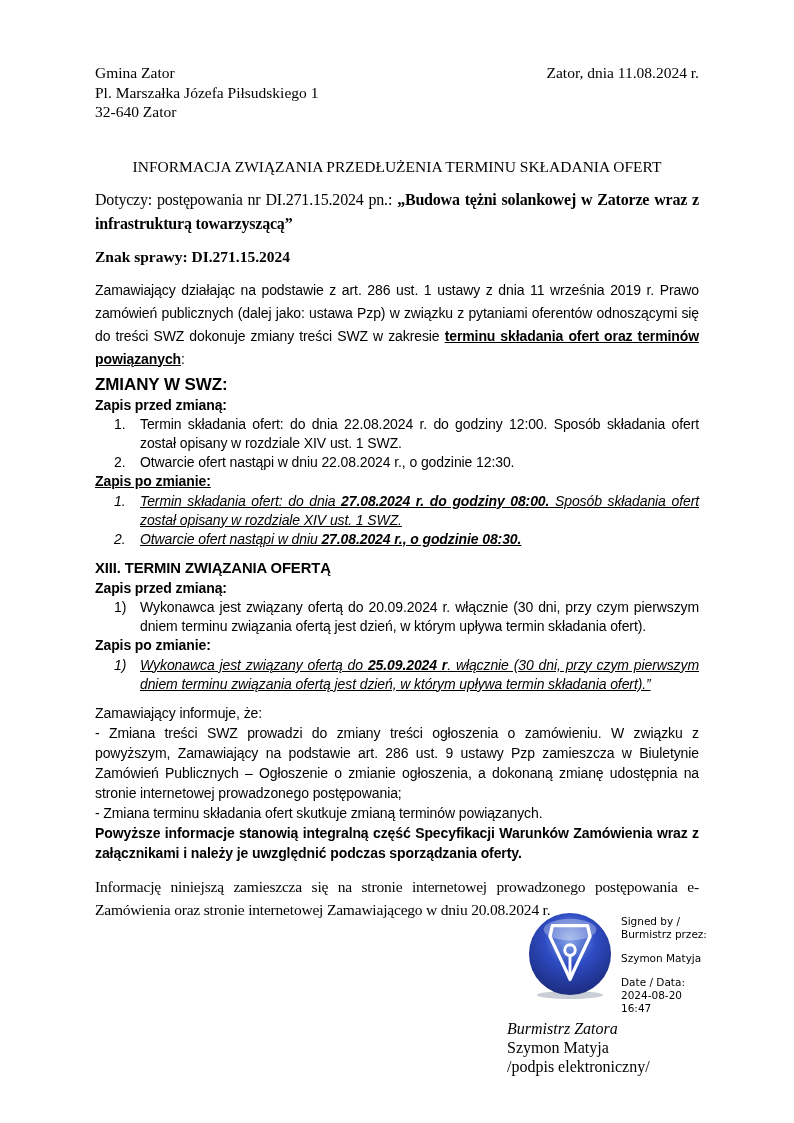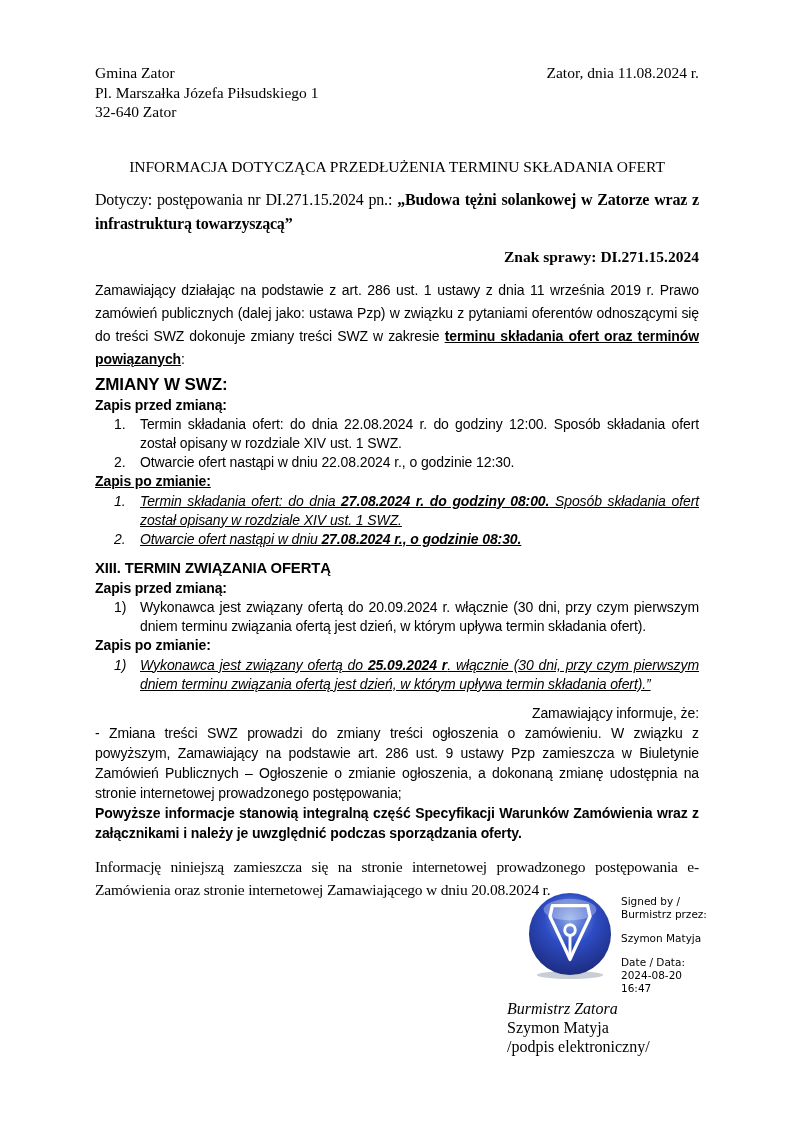--- a/index.html
+++ b/index.html
@@ -5,21 +5,21 @@
   html,body{margin:0;padding:0;background:#ffffff;}
   body{width:794px;height:1123px;overflow:hidden;position:relative;
        font-family:"Liberation Sans",sans-serif;color:#000;}
   .page{padding:63px 95px 0 95px;}
   .serif{font-family:"Liberation Serif",serif;}
   .sans{font-family:"Liberation Sans",sans-serif;letter-spacing:-0.1px;}
   .just{text-align:justify;}
   .b{font-weight:bold;}
   .i{font-style:italic;}
   .u{text-decoration:underline;}
-  p{margin:0;text-align:right;}
+  p{margin:0;}
 
   .hdr{display:flex;justify-content:space-between;align-items:flex-start;
        font-size:15.5px;line-height:19.5px;}
   .hdr .sender div{white-space:nowrap;}
   .title{margin-top:36px;text-align:center;font-size:15.5px;}
   .subject{margin-top:12px;font-size:16px;line-height:24px;letter-spacing:-0.2px;}
   .case{margin-top:12px;font-size:15.5px;font-weight:bold;}
   .intro{margin-top:13px;font-size:14px;line-height:23px;}
 
   .zmiany{margin-top:3px;font-size:17px;font-weight:bold;line-height:22px;}
@@ -52,21 +52,21 @@
 
   <div class="hdr serif">
     <div class="sender">
       <div>Gmina Zator</div>
       <div>Pl. Marszałka Józefa Piłsudskiego 1</div>
       <div>32-640 Zator</div>
     </div>
     <div class="dateline">Zator, dnia 11.08.2024 r.</div>
   </div>
 
-  <div class="title serif">INFORMACJA DOTYCZĄCA PRZEDŁUŻENIA TERMINU SKŁADANIA OFERT</div>
+  <div class="title serif">INFORMACJA ZWIĄZANIA PRZEDŁUŻENIA TERMINU SKŁADANIA OFERT</div>
 
   <p class="subject serif just"><span>Dotyczy: postępowania nr DI.271.15.2024 pn.: </span><span class="b">„Budowa tężni solankowej w Zatorze wraz z infrastrukturą towarzyszącą”</span></p>
 
   <p class="case serif">Znak sprawy: DI.271.15.2024</p>
 
   <p class="intro sans just"><span>Zamawiający działając na podstawie z art. 286 ust. 1 ustawy z dnia 11 września 2019 r. Prawo zamówień publicznych (dalej jako: ustawa Pzp) w związku z pytaniami oferentów odnoszącymi się do treści SWZ dokonuje zmiany treści SWZ w zakresie </span><span class="b u">terminu składania ofert oraz terminów powiązanych</span><span>:</span></p>
 
   <div class="zmiany sans">ZMIANY W SWZ:</div>
 
   <div class="lbl sans">Zapis przed zmianą:</div>
@@ -105,20 +105,21 @@
 
   <div class="oli iu sans">
     <span class="mk">1)</span>
     <span class="txt"><span>Wykonawca jest związany ofertą do </span><span class="b">25.09.2024 r</span><span>. włącznie (30 dni,  przy czym pierwszym dniem terminu związania ofertą jest dzień, w którym upływa termin składania ofert).”</span></span>
   </div>
 
   <div class="gap-m"></div>
 
   <p class="info sans">Zamawiający informuje, że:</p>
   <p class="info sans just">- Zmiana treści SWZ prowadzi do zmiany treści ogłoszenia o zamówieniu. W związku z powyższym, Zamawiający na podstawie art. 286 ust. 9 ustawy Pzp zamieszcza w Biuletynie Zamówień Publicznych – Ogłoszenie o zmianie ogłoszenia, a dokonaną zmianę udostępnia na stronie internetowej prowadzonego postępowania;</p>
+  <p class="info sans">- Zmiana terminu składania ofert skutkuje zmianą terminów powiązanych.</p>
   <p class="info-bold sans just">Powyższe informacje stanowią integralną część Specyfikacji Warunków Zamówienia wraz z załącznikami i należy je uwzględnić podczas sporządzania oferty.</p>
 
   <p class="final serif just">Informację niniejszą zamieszcza się na stronie internetowej prowadzonego postępowania e-Zamówienia oraz stronie internetowej Zamawiającego w dniu 20.08.2024 r.</p>
 
   <div class="sig">
     <div class="sig-row">
       <span class="sig-icon">
         <svg width="86" height="88" viewBox="0 0 88 90" xmlns="http://www.w3.org/2000/svg">
           <defs>
             <radialGradient id="ball" cx="50%" cy="32%" r="78%">

